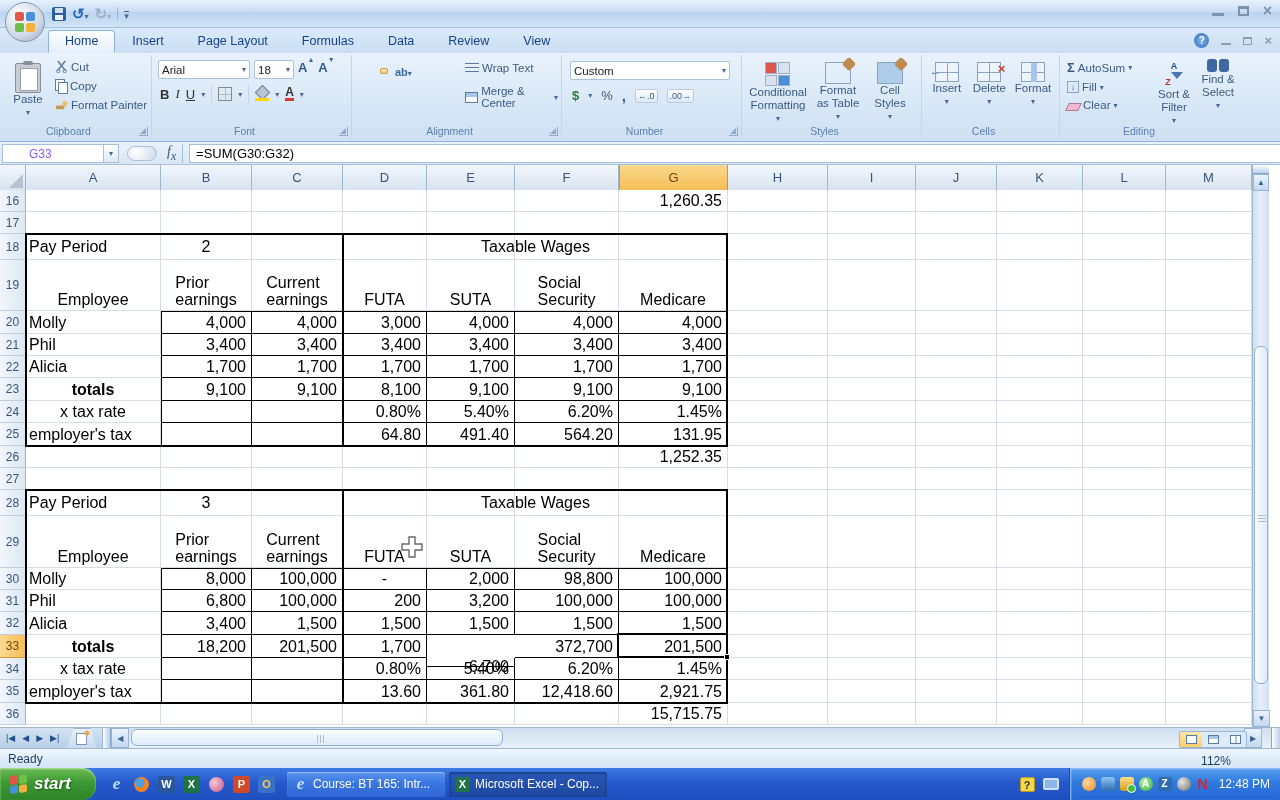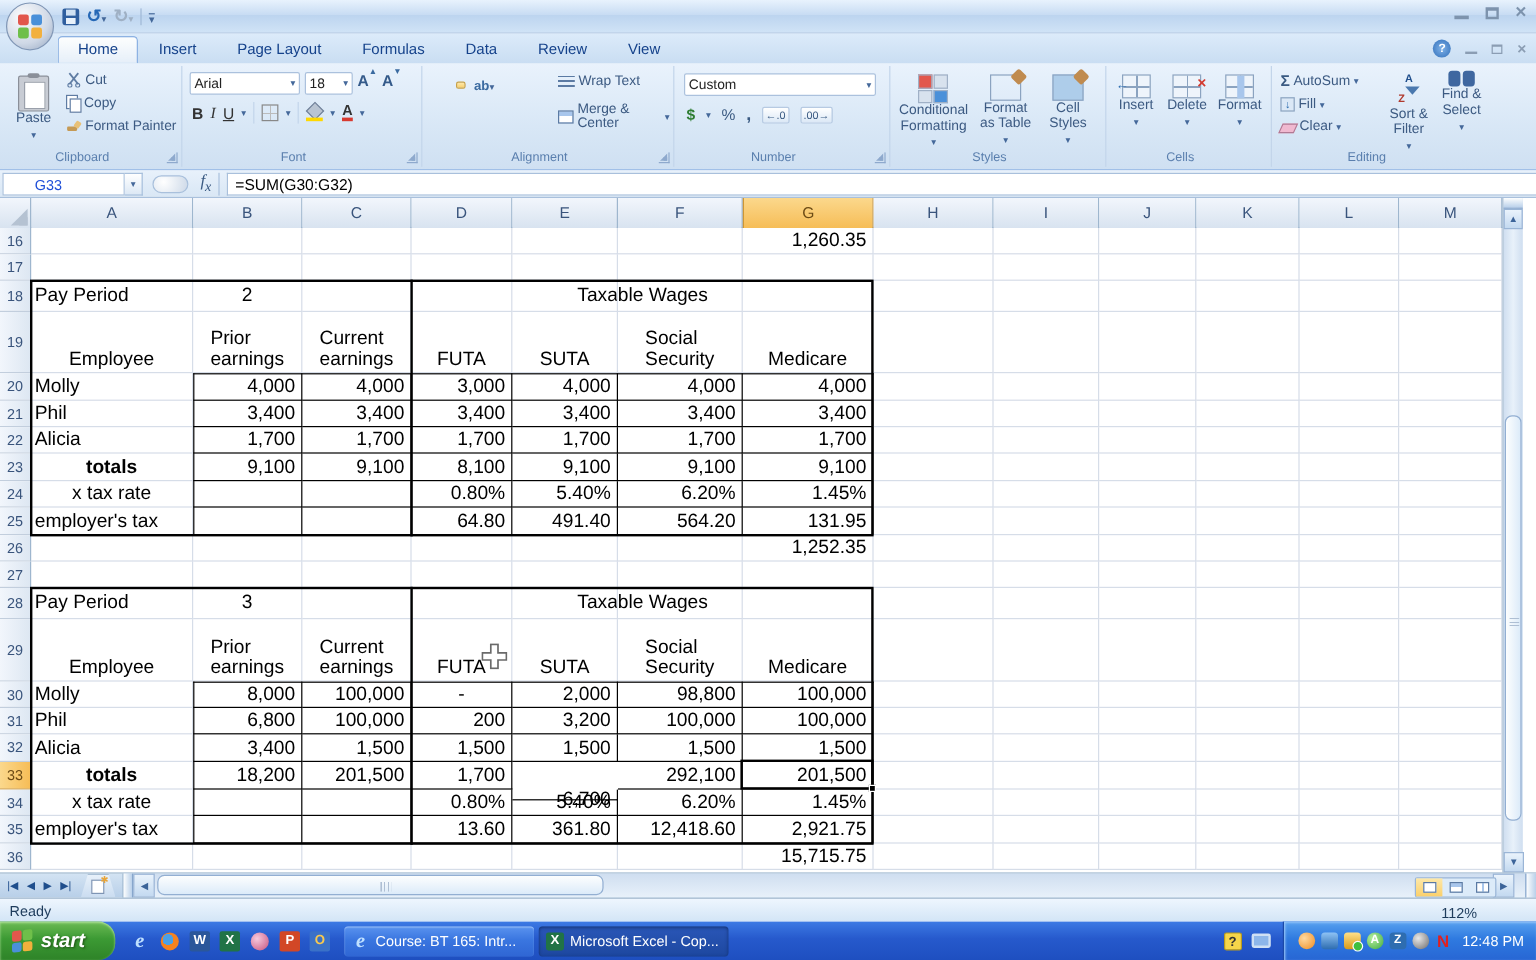--- a/index.html
+++ b/index.html
@@ -153,21 +153,21 @@
   .ic-az .z{color:#b03a2e;}
   .ic-funnel{width:0;height:0;border:6px solid transparent;border-top:7px solid #4a78ae;display:inline-block;}
   .ic-binoc{width:22px;height:14px;position:relative;}
   .ic-binoc::before,.ic-binoc::after{content:"";position:absolute;top:0;width:10px;height:13px;background:#3f67a0;border-radius:3px;}
   .ic-binoc::before{left:0;} .ic-binoc::after{right:0;}
 
   
   .fbar{position:absolute;left:0;top:142px;width:1280px;height:23px;
     background:linear-gradient(#e8f1fb,#d9e7f5);border-bottom:1px solid #a9c0dc;display:flex;align-items:center;}
   .namebox{width:102px;height:19px;background:#fff;border:1px solid #a9c0dc;margin-left:2px;
-    font-size:12px;color:#1d4ed8;padding:2px 4px 0 26px;}
+    font-size:12px;color:#8b5cf6;padding:2px 4px 0 26px;}
   .name-dd{width:15px;height:19px;border:1px solid #a9c0dc;border-left:none;background:linear-gradient(#fff,#dce8f5);
     font-size:8px;color:#44689a;text-align:center;line-height:18px;}
   .fb-oval{width:30px;height:15px;border-radius:8px;background:radial-gradient(circle at 30% 35%,#fff,#cdd9e8);
     border:1px solid #a9c0dc;margin-left:8px;}
   .fx{font-family:"Liberation Serif",serif;font-style:italic;font-size:14px;color:#3a5a82;margin:0 6px 0 10px;}
   .fb-sep{width:1px;height:19px;background:#a9c0dc;margin-right:6px;}
   .fb-input{flex:1;height:19px;background:#fff;border:1px solid #a9c0dc;border-right:none;
     font-size:13px;color:#000;padding:1px 6px 0;}
 
   
@@ -852,21 +852,21 @@
           <div class="cell" style="width: 83px;"></div>
           <div class="cell" style="width: 86px;"></div>
         </div>
         <div class="srow" style="height: 23px;">
           <div class="rowhdr sel">33</div>
           <div class="cell ac bold" style="width: 135px;"><span>totals</span></div>
           <div class="cell tcell ar" style="width: 91px;"><span>18,200</span></div>
           <div class="cell tcell ar" style="width: 91px;"><span>201,500</span></div>
           <div class="cell tcell ar" style="width: 84px;"><span>1,700</span></div>
           <div class="cell tcell ar" style="width: 88px; margin-top: 31px;"><span>6,700</span></div>
-          <div class="cell tcell ar" style="width: 104px;"><span>292,100</span></div>
+          <div class="cell tcell ar" style="width: 104px;"><span>372,700</span></div>
           <div class="cell tcell ar" style="width: 109px;"><span>201,500</span></div>
           <div class="cell" style="width: 100px;"></div>
           <div class="cell" style="width: 88px;"></div>
           <div class="cell" style="width: 81px;"></div>
           <div class="cell" style="width: 86px;"></div>
           <div class="cell" style="width: 83px;"></div>
           <div class="cell" style="width: 86px;"></div>
         </div>
         <div class="srow" style="height: 22px;">
           <div class="rowhdr">34</div>

